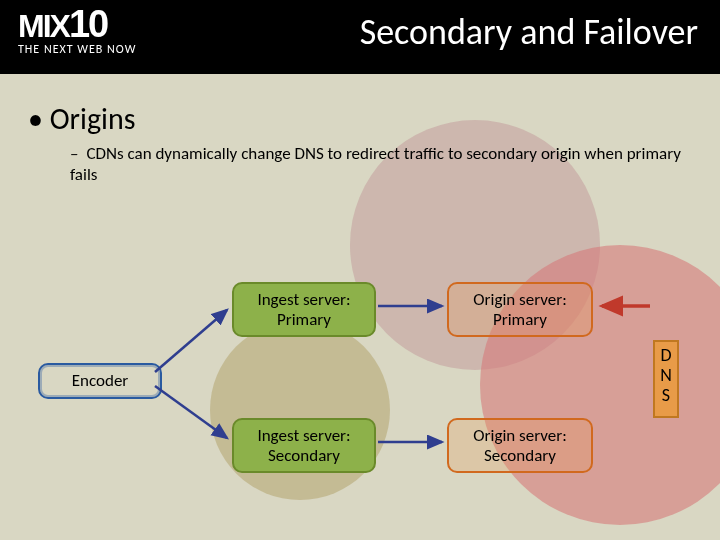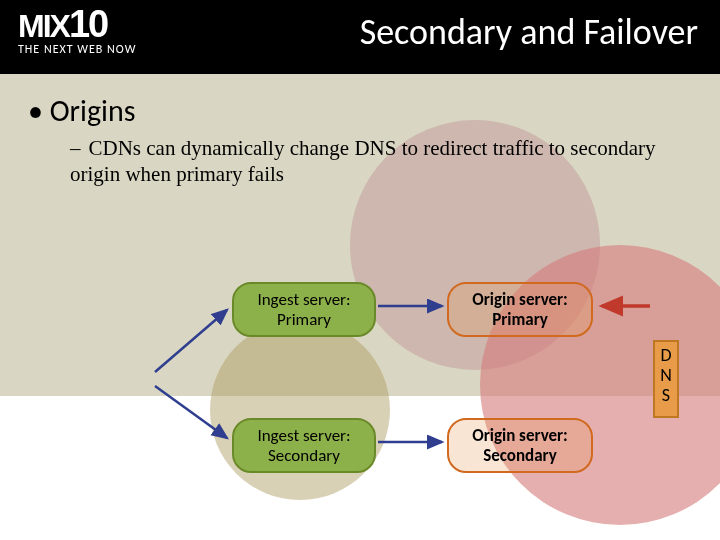--- a/index.html
+++ b/index.html
@@ -1,34 +1,34 @@
 <!DOCTYPE html>
 <html><head>
 <meta charset="utf-8">
 <style>
   html,body{margin:0;padding:0;width:720px;height:540px;font-family:Calibri,Arial,sans-serif;overflow:hidden;}
-  .slide{position:relative;width:720px;height:396px;background:#d9d7c3;}
+  .slide{position:relative;width:720px;height:540px;background:#d9d7c3;}
   .header{position:absolute;top:0;left:0;width:720px;height:74px;background:#000;}
   .mix-logo{position:absolute;top:8px;left:18px;width:190px;}
   .mix-main{font-size:32px;font-weight:700;color:#fff;letter-spacing:-2px;line-height:32px;}
   .mix-main b{font-size:38px;}
   .mix-tag{font-size:12px;color:#ffffff;letter-spacing:1px;line-height:12px;}
   .title{position:absolute;top:10px;right:22px;color:#fff;font-size:36px;font-weight:400;}
   .circle{position:absolute;border-radius:50%;}
   .c1{left:210px;top:320px;width:180px;height:180px;background:#aa9a5a;opacity:.45;}
   .c2{left:350px;top:120px;width:250px;height:250px;background:#c29c9c;opacity:.55;}
   .c3{left:480px;top:245px;width:280px;height:280px;background:#d67a7a;opacity:.6;}
   .content{position:absolute;top:92px;left:28px;width:660px;color:#000;}
-  .l1{font-size:30px;margin:0 0 6px 0;}
-  .l2{font-size:21px;margin:0 0 0 42px;line-height:1.25;font-family:Liberation Serif, serif;}
+  .l1{font-size:30px;margin:8px 0 6px 0;}
+  .l2{font-size:17px;margin:0 0 0 42px;line-height:1.25;}
   .dash{margin-right:8px;}
-  .node{position:absolute;border:2.5px solid;border-radius:19px;text-align:center;font-size:17px;line-height:1.15;padding:6px 10px;background:none;}
+  .node{position:absolute;border:2.5px solid;border-radius:10px;text-align:center;font-size:17px;line-height:1.15;padding:6px 10px;background:none;}
   .blue{border-color:#2a5aa0;box-shadow:0 0 0 2px rgba(42,90,160,.35) inset;}
   .green{border-color:#6a8a2a;background:#8db14a;color:#000;}
-  .orange{border-color:#d1691e;background:rgba(232,153,82,.25);color:#000;font-weight:bold;}
+  .orange{border-color:#d1691e;background:rgba(232,153,82,.25);color:#000;}
   .dns{position:absolute;background:#e89b48;border:2px solid #c07820;color:#000;text-align:center;font-size:18px;line-height:1.1;padding:4px 2px;}
   svg.arrows{position:absolute;top:0;left:0;width:720px;height:540px;pointer-events:none;}
   .arrow{stroke:#2f3e8f;stroke-width:2.5;fill:none;marker-end:url(#ah);}
   .arrow-red{stroke:#c0392b;stroke-width:3.5;fill:none;marker-end:url(#ahr);}
 </style>
 </head>
 <body>
 
 <div class="slide">
 
@@ -44,20 +44,23 @@
       <div class="mix-tag">THE NEXT WEB NOW</div>
     </div>
     <div class="title">Secondary and Failover</div>
   </div>
 
   <div class="content">
     <p class="l1">•&nbsp;<span>Origins</span></p>
     <p class="l2"><span class="dash">–</span><span>CDNs can dynamically change DNS to redirect traffic to secondary origin when primary fails</span></p>
   </div>
 
+  <div class="node blue" style="left:38px;top:363px;width:100px;">
+    <span>Encoder</span>
+  </div>
 
   <div class="node green" style="left:232px;top:282px;width:120px;">
     <span>Ingest server:</span><br>
     <span>Primary</span>
   </div>
   <div class="node green" style="left:232px;top:418px;width:120px;">
     <span>Ingest server:</span><br>
     <span>Secondary</span>
   </div>
 

